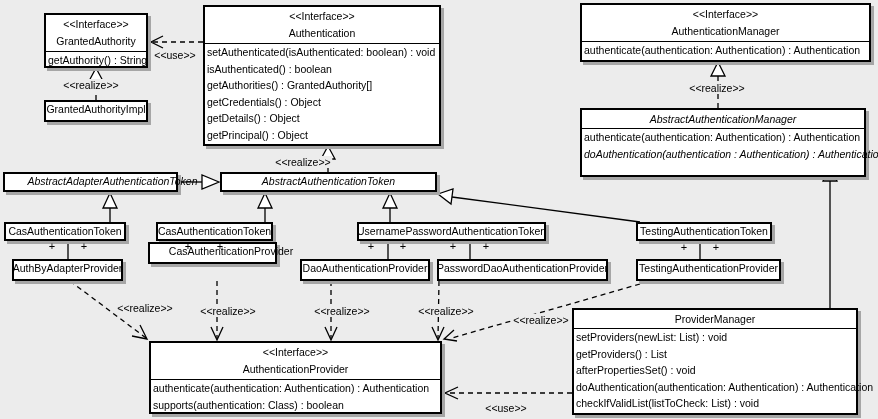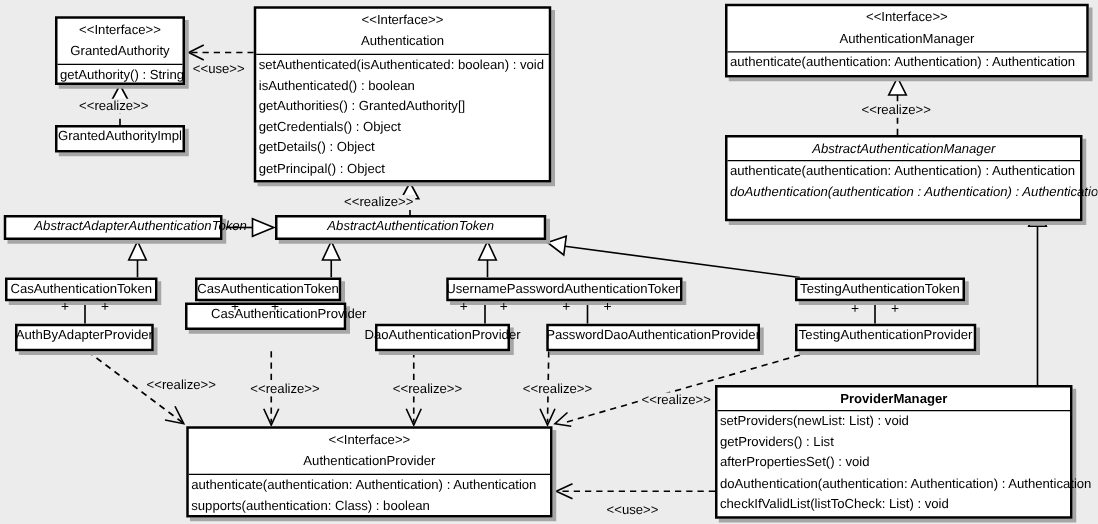--- a/index.html
+++ b/index.html
@@ -184,21 +184,21 @@
         <span class="nm">AuthByAdapterProvider</span>
       </div>
   </div>
 
   <div class="cls single" style="left:148px;top:242px;width:129px;height:22px;padding-left:37px;">
     <div class="hd">
         <span class="nm">CasAuthenticationProvider</span>
       </div>
   </div>
 
-  <div class="cls single" style="left:300px;top:259px;width:108px;height:22px;">
+  <div class="cls single" style="left:300px;top:259px;width:130px;height:22px;">
     <div class="hd">
         <span class="nm">DaoAuthenticationProvider</span>
       </div>
   </div>
 
   <div class="cls single" style="left:437px;top:259px;width:171px;height:22px;">
     <div class="hd">
         <span class="nm">PasswordDaoAuthenticationProvider</span>
       </div>
   </div>
@@ -214,21 +214,21 @@
       <span class="st">&lt;&lt;Interface&gt;&gt;</span>
       <span class="nm">AuthenticationProvider</span>
     </div>
     <div class="bd">
       <div class="m">authenticate(authentication: Authentication) : Authentication</div>
       <div class="m">supports(authentication: Class) : boolean</div>
     </div>
   </div>
 
   <div class="cls" style="left:572px;top:308px;width:286px;height:107px;">
-    <div class="hd" style="padding:0 2px;line-height:18px;font-weight:bold;">
+    <div class="hd" style="padding:0 2px;line-height:18px;">
       <span class="nm">ProviderManager</span>
     </div>
     <div class="bd">
       <div class="m">setProviders(newList: List) : void</div>
       <div class="m">getProviders() : List</div>
       <div class="m">afterPropertiesSet() : void</div>
       <div class="m">doAuthentication(authentication: Authentication) : Authentication</div>
       <div class="m">checkIfValidList(listToCheck: List) : void</div>
     </div>
   </div>

